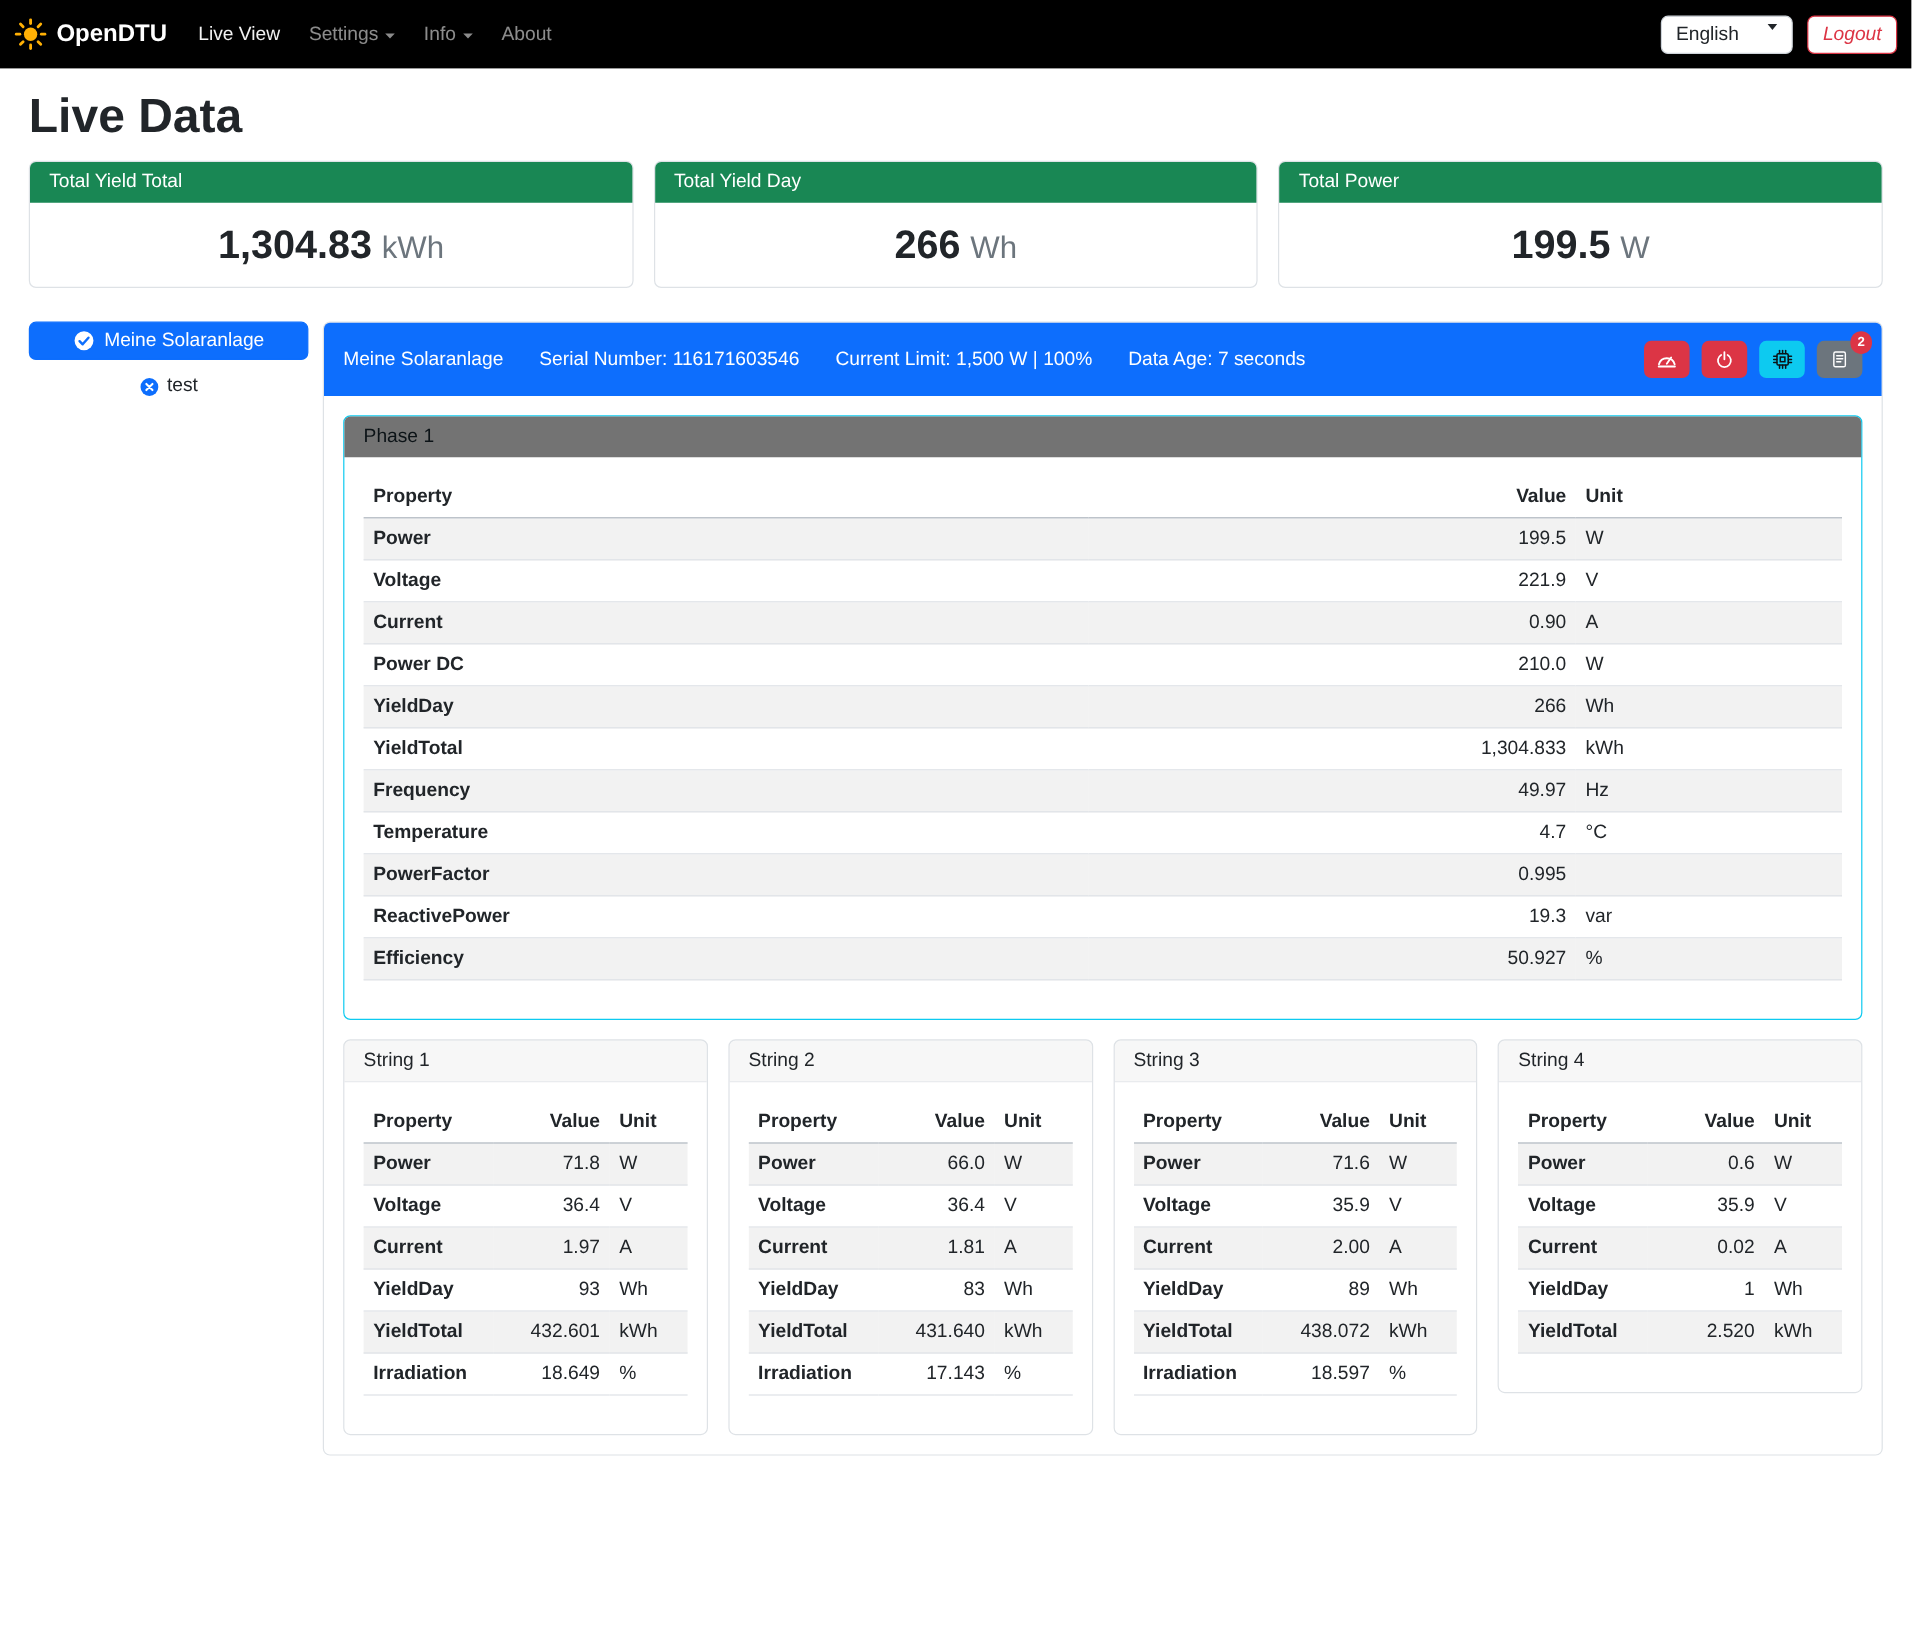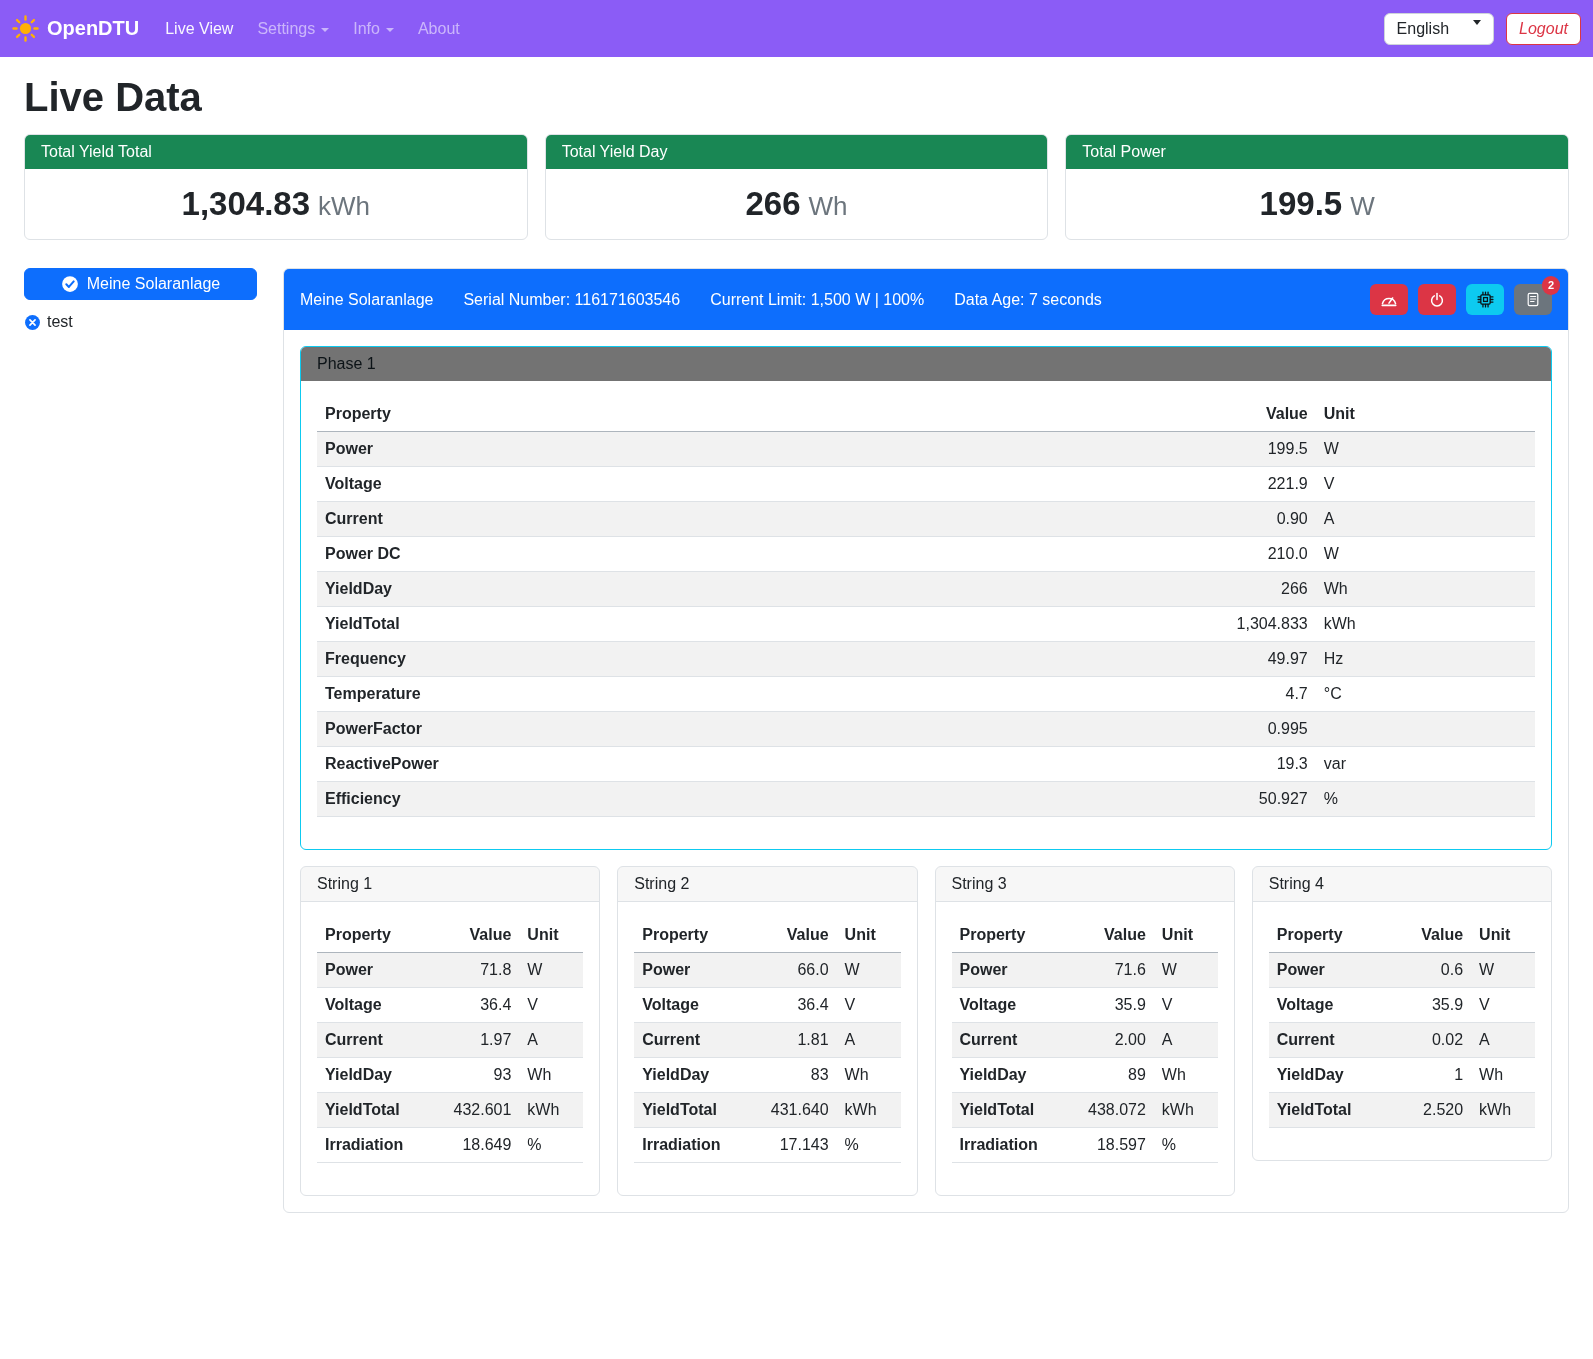--- a/index.html
+++ b/index.html
@@ -6,21 +6,21 @@
   body {
     margin: 0;
     background: #fff;
     color: #212529;
     font-family: "Liberation Sans", "DejaVu Sans", sans-serif;
     font-size: 16px;
   }
 
   
   .navbar {
-    background: #8b5cf6;
+    background: #000000;
     height: 57px;
     display: flex;
     align-items: center;
     padding: 8px 12px;
   }
   .brand {
     display: flex; align-items: center; gap: 8px;
     color: #fff; font-size: 20px; font-weight: 600;
     margin-right: 14px; cursor: pointer; white-space: nowrap;
   }
@@ -65,33 +65,33 @@
   .card { border: 1px solid #dee2e6; border-radius: 6px; background: #fff; }
   .card-header-green {
     background: #198754; color: #fff;
     padding: 8px 16px; border-radius: 5px 5px 0 0;
   }
   .summary-body { padding: 16px; text-align: center; }
   .big-value { font-size: 33px; font-weight: 600; }
   .big-unit  { font-size: 26px; font-weight: 500; color: #6c757d; margin-left: 8px; }
 
   .content-row {
-    display: grid; grid-template-columns: 233px 1fr; gap: 26px;
+    display: grid; grid-template-columns: 233px 1fr; gap: 12px;
     margin-top: 28px; align-items: start;
   }
 
   
   .inverter-btn {
     width: 100%; background: #0d6efd; border: 1px solid #0d6efd;
     color: #fff; border-radius: 6px; padding: 6px 12px; font-size: 16px;
     display: flex; align-items: center; justify-content: center; gap: 8px;
     cursor: pointer; font-family: inherit;
   }
   .inverter-alt {
-    margin-top: 13px; display: flex; align-items: center; justify-content: flex-start;
+    margin-top: 13px; display: flex; align-items: center; justify-content: center;
     gap: 6px; font-size: 16px; color: #212529; cursor: pointer;
   }
 
   
   .inverter-header {
     background: #0d6efd; color: #fff;
     padding: 15px 16px; border-radius: 5px 5px 0 0;
     display: flex; align-items: center; gap: 30px; flex-wrap: nowrap;
   }
   .inverter-header span.hdr-text { white-space: nowrap; }

